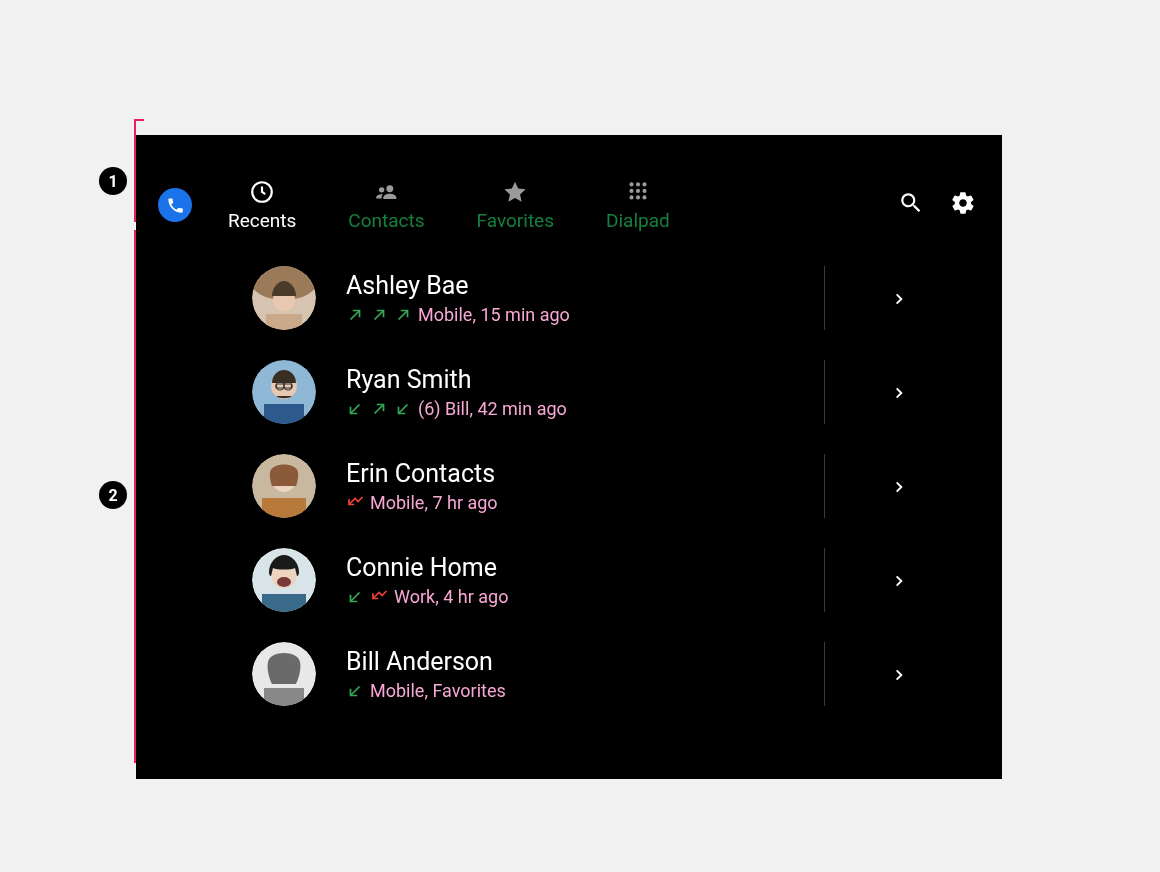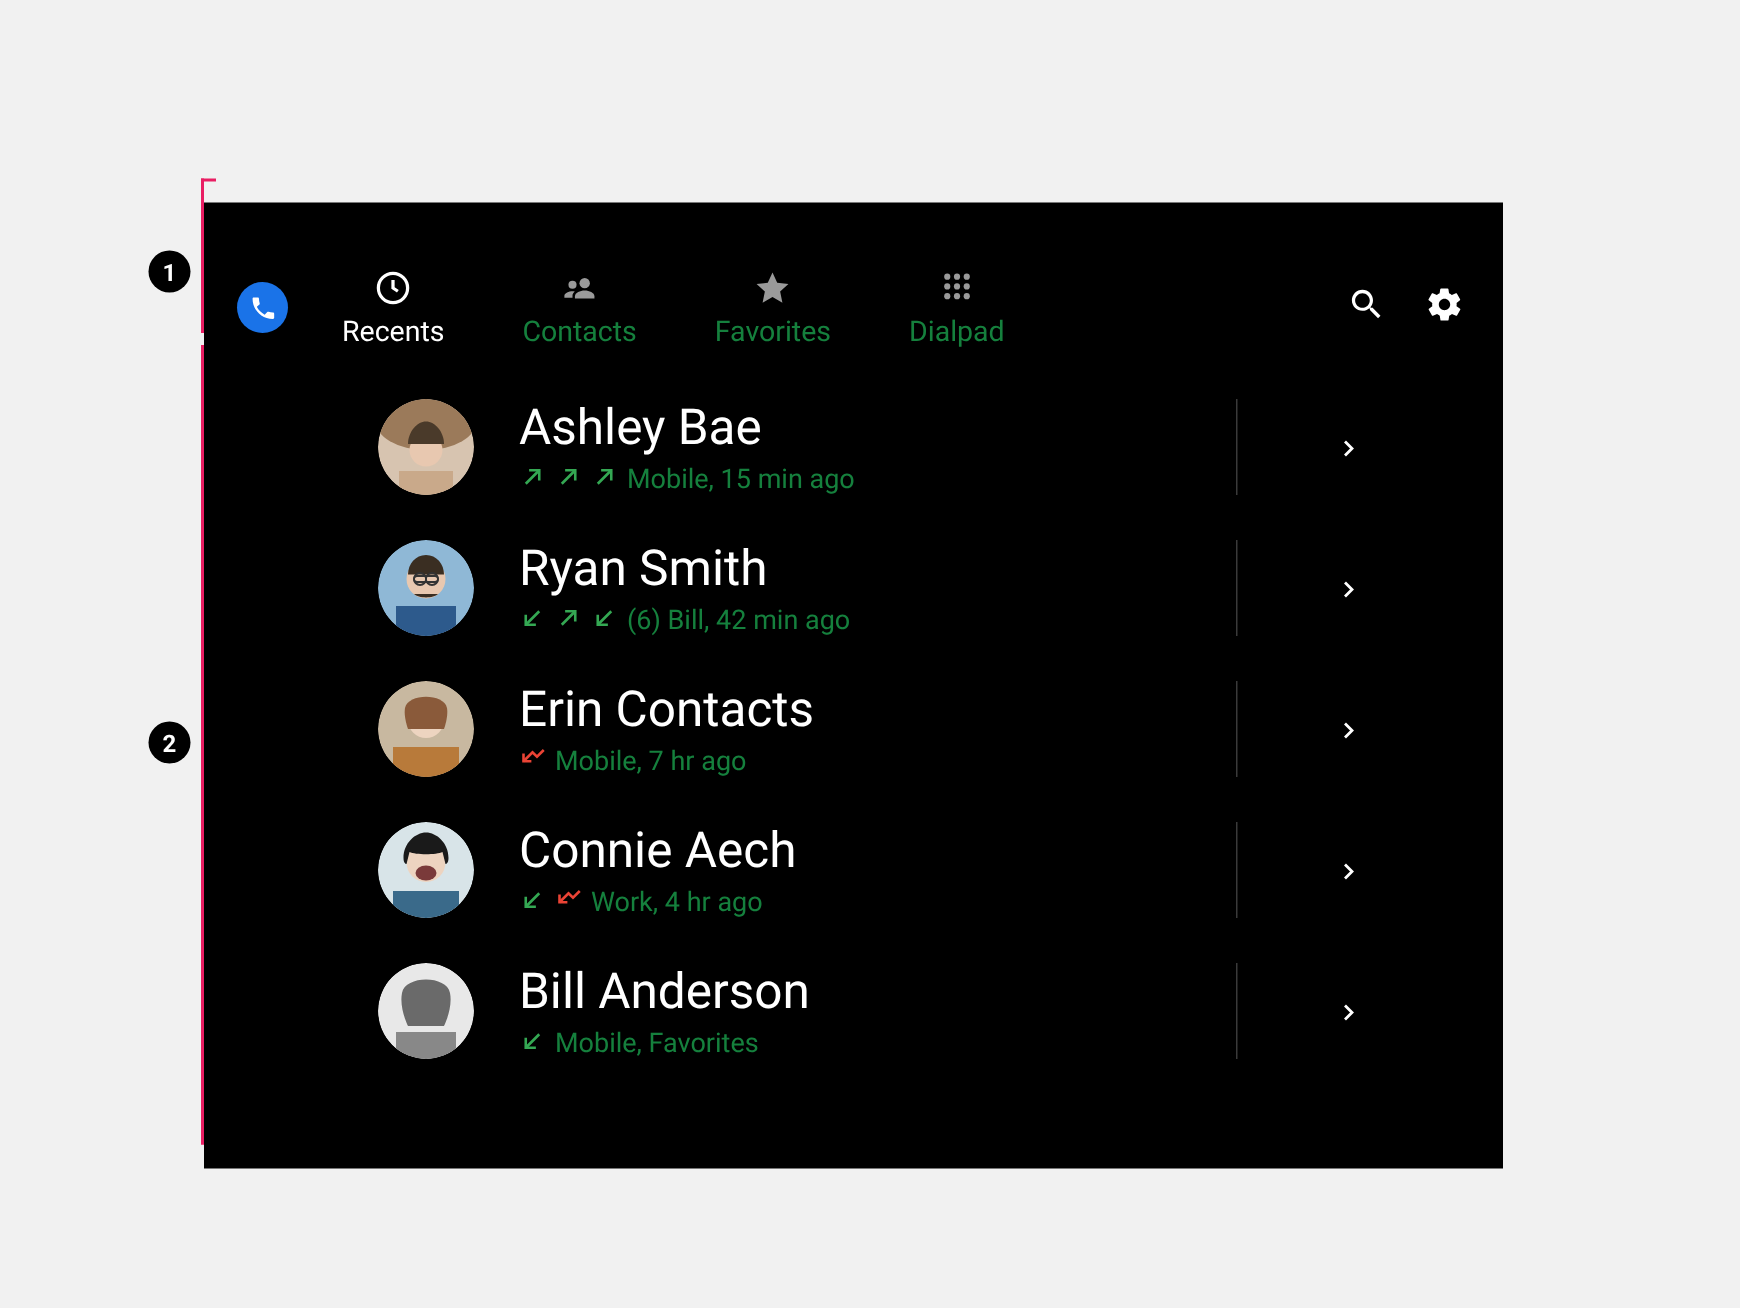--- a/index.html
+++ b/index.html
@@ -100,27 +100,27 @@
       flex-shrink: 0;
       overflow: hidden;
       display:flex; align-items:center; justify-content:center;
     }
     .avatar svg { width: 64px; height: 64px; }
     .call-info {
       margin-left: 30px;
       flex: 1;
       min-width: 0;
     }
-    .call-name { font-size: 33px; color: #fff; margin-bottom: 4px; }
+    .call-name { font-size: 25px; color: #fff; margin-bottom: 4px; }
     .call-sub {
       display: flex;
-      align-items: flex-start;
+      align-items: center;
       gap: 6px;
       font-size: 18px;
-      color: #15803d;
+      color: #f9a8d4;
     }
     .arrow-out { color: #34a853; }
     .arrow-in { color: #34a853; }
     .arrow-miss { color: #ea4335; }
     .arrow-ic { width:18px; height:18px; display:inline-flex; }
     .arrow-ic svg { width:18px; height:18px; stroke-width:2.3; }
     .detail-cell {
       width: 148px;
       height: 64px;
       border-left: 1px solid #3a3a3a;
@@ -367,21 +367,21 @@
             <g clip-path="url(#c3)">
               <rect width="64" height="64" fill="#d8e4e8"></rect>
               <circle cx="32" cy="27" r="13" fill="#edd4c0"></circle>
               <path d="M17 24c0-10 8-17 15-17s15 7 15 17c0 4-2 4-2 4l-2-8c-4 2-18 2-22 0l-2 8s-2 0-2-4z" fill="#1a1a1a"></path>
               <ellipse cx="32" cy="34" rx="7" ry="5" fill="#7a3a3a"></ellipse>
               <rect x="10" y="46" width="44" height="22" fill="#3a6a8a"></rect>
             </g>
           </svg>
       </div>
       <div class="call-info">
-        <div class="call-name">Connie Aech</div>
+        <div class="call-name">Connie Home</div>
         <div class="call-sub">
           <span class="arrow-ic arrow-in">
               <svg viewBox="0 0 24 24" fill="none" stroke="currentColor">
                 <path d="M18 6L6 18"></path>
                 <path d="M15 18H6V9"></path>
               </svg>
             </span>
           <span class="arrow-ic arrow-miss">
               <svg viewBox="0 0 24 24" fill="none" stroke="currentColor">
                 <path d="M4 7v7h7"></path>

